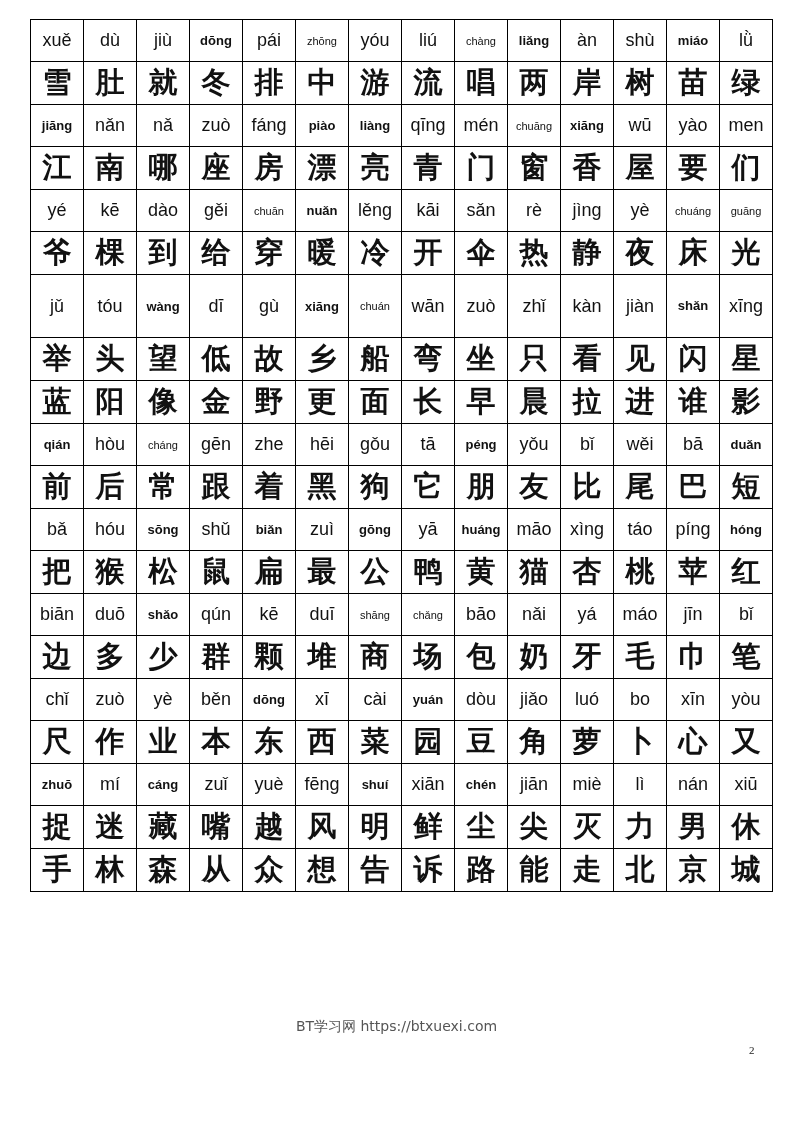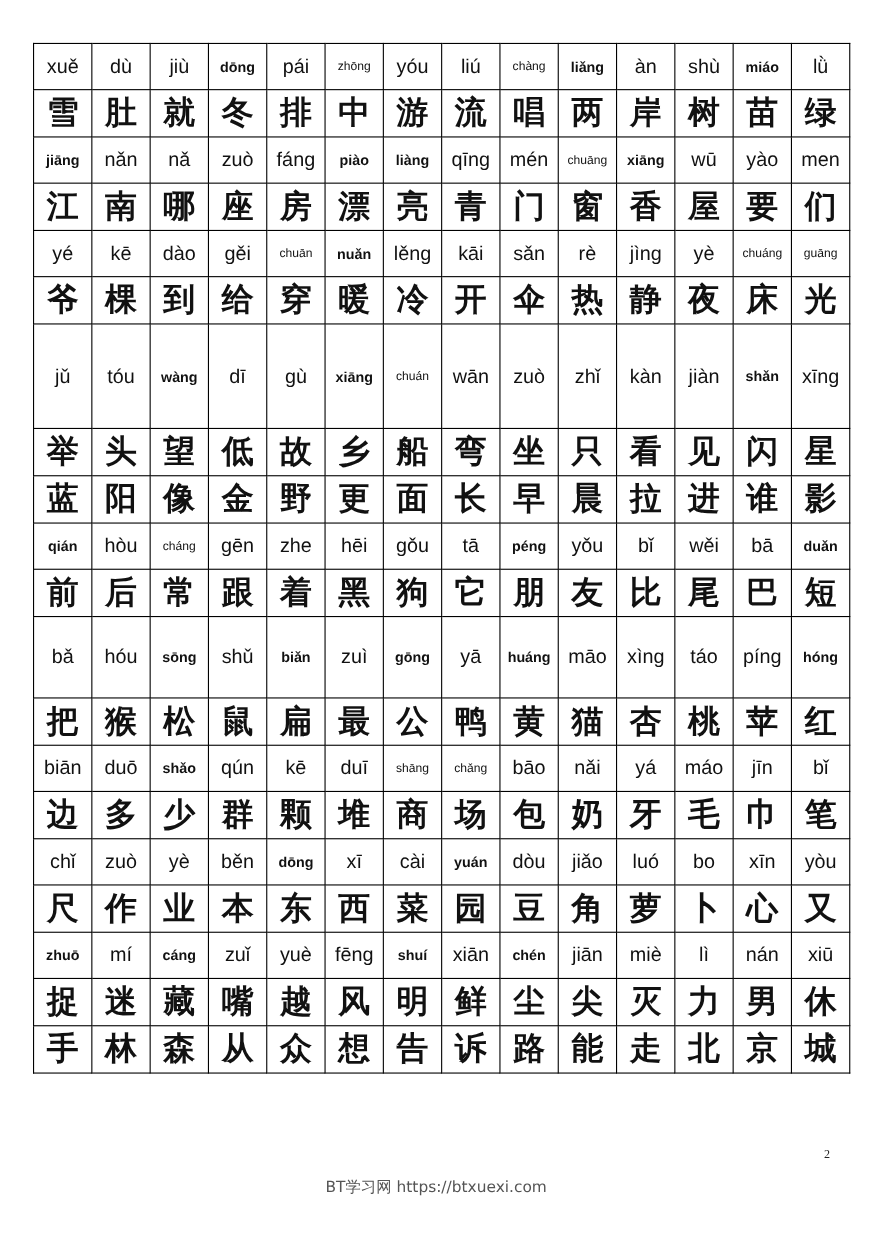--- a/index.html
+++ b/index.html
@@ -1,40 +1,39 @@
 <!DOCTYPE html>
 <html><head>
 <meta charset="utf-8">
 <style>
   html, body { margin: 0; padding: 0; background: #ffffff; }
   body { width: 793px; height: 1122px; position: relative; overflow: hidden; }
   #sheet {
     position: absolute; left: 30px; top: 19px;
     border-collapse: collapse; table-layout: fixed;
     width: 734px;
-    margin-top: 20px;
   }
   #sheet td {
     border: 1px solid #000;
     width: 52px; padding: 0; text-align: center; vertical-align: middle;
     color: #111;
     overflow: hidden;
   }
   tr.py td { height: 41px; font-family: "Liberation Sans", sans-serif; font-size: 18px; }
   tr.py.tall td { height: 62px; }
   tr.hz td { height: 42px; font-family: "DejaVu Serif", serif; font-size: 29px; font-weight: bold; }
   td.sm { font-size: 13px !important; font-weight: bold; }
   td.xs { font-size: 11px !important; font-weight: normal; }
-  td.wrap { line-height: 26px; word-break: break-all; padding: 16px 6px !important; }
+  td.wrap { line-height: 26px; word-break: break-all; padding: 0 6px !important; }
   .page-num {
     position: absolute; left: 749px; top: 1044px;
     font-family: "Liberation Serif", serif; font-size: 11px; color: #222;
   }
   .footer {
-    position: absolute; left: 0; width: 793px; top: 1071px; text-align: center;
+    position: absolute; left: 0; width: 793px; top: 1018px; text-align: center;
     font-family: "DejaVu Sans", sans-serif; font-size: 14px; color: #555;
   }
 </style>
 </head>
 <body>
 
 <table id="sheet">
     <tbody id="tbody">
       <tr class="py">
         <td>xuě</td>

